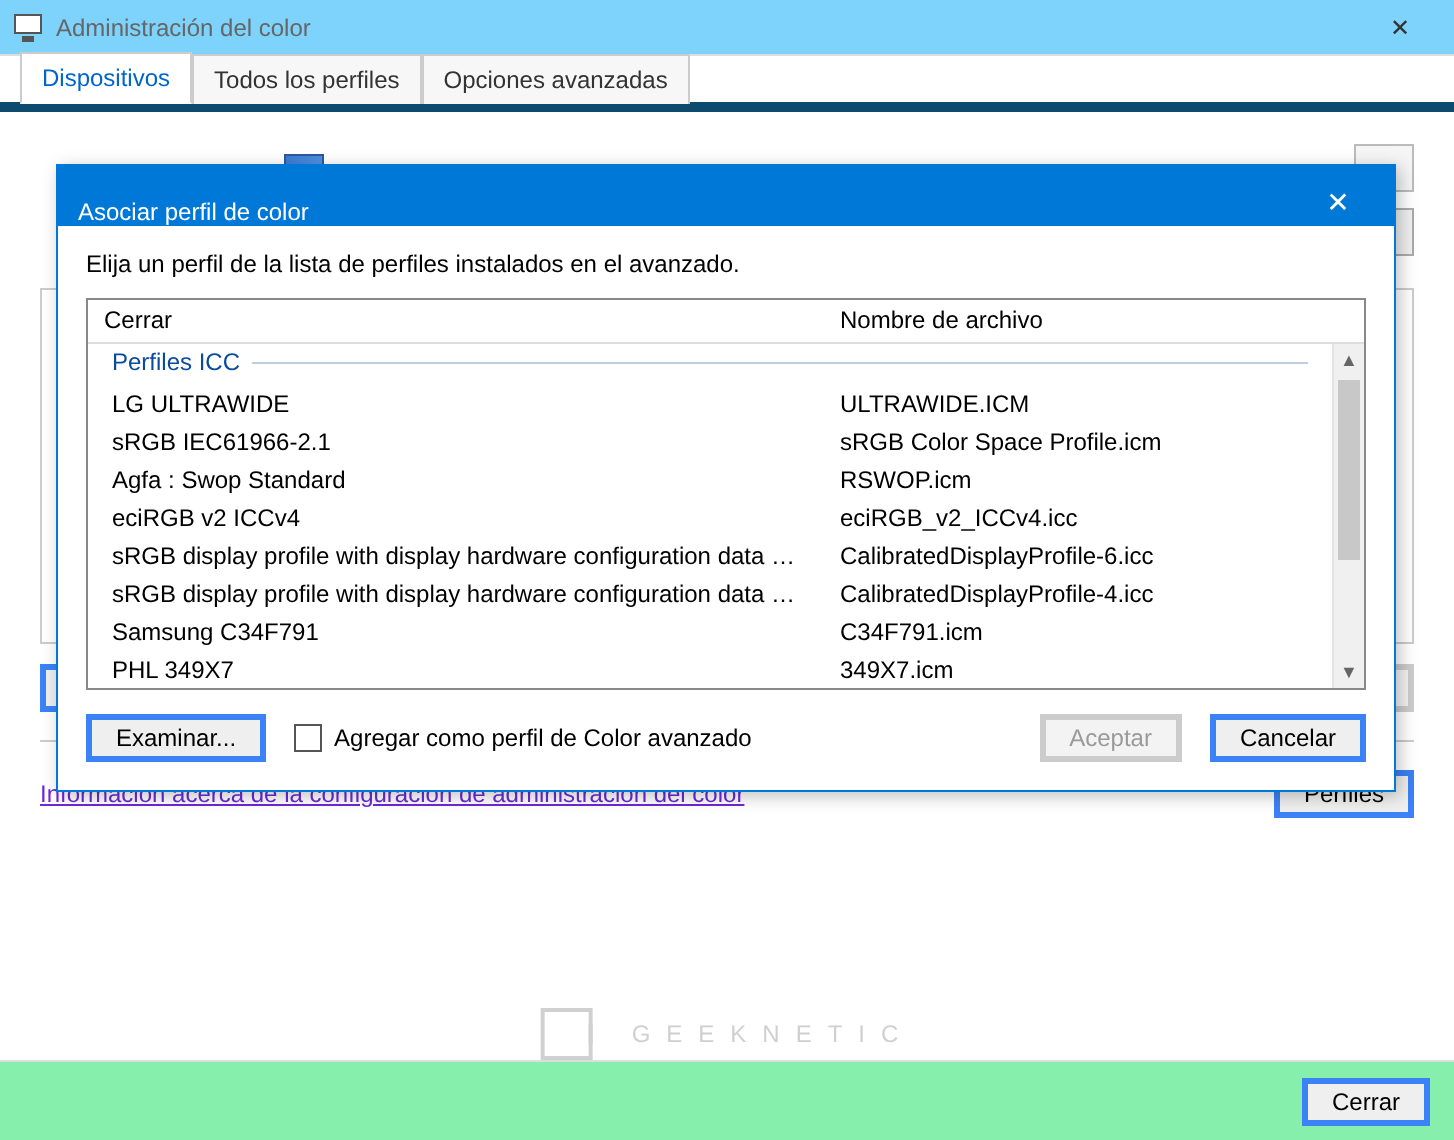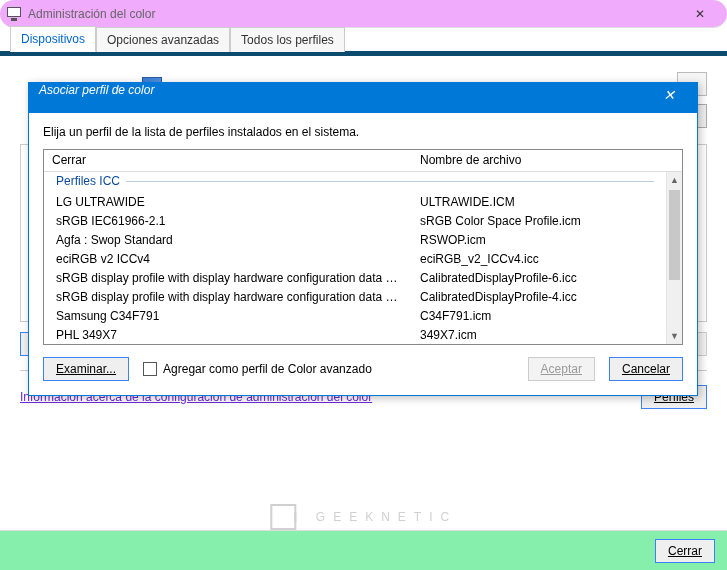--- a/index.html
+++ b/index.html
@@ -1,19 +1,19 @@
 <!DOCTYPE html>
 <html><head>
 <meta charset="utf-8">
 <style>
 * { box-sizing: border-box; margin: 0; padding: 0; font-family: "Segoe UI", Tahoma, sans-serif; font-size: 12px; }
 body { width: 727px; height: 570px; background: #fff; overflow: hidden; position: relative; }
 
 
-.main-titlebar { height: 28px; border-bottom: 1px solid #ddd; display: flex; align-items: center; padding: 0 6px; background: #f0abfc; border-radius: 14px; }
+.main-titlebar { height: 28px; border-bottom: 1px solid #ddd; display: flex; align-items: center; padding: 0 6px; background: #7dd3fc; }
 .main-titlebar .appicon { width: 16px; height: 16px; margin-right: 6px; position: relative; }
 .main-titlebar .appicon .mon { width: 14px; height: 10px; border: 1px solid #555; background: #fff; position: absolute; top: 1px; left: 1px; }
 .main-titlebar .appicon .stand { width: 6px; height: 3px; background: #555; position: absolute; bottom: 1px; left: 5px; }
 .main-titlebar .title { color: #666; }
 .main-titlebar .spacer { flex: 1; }
 .main-titlebar .winctl { width: 42px; height: 22px; display: flex; align-items: center; justify-content: center; color: #333; }
 .main-titlebar .winctl.close { color: #333; }
 
 
 .tabs { height: 28px; display: flex; align-items: flex-end; padding: 0 10px; border-bottom: 5px solid #0c4a6e; gap: 0; }
@@ -27,39 +27,39 @@
 .bg-monitor-icon { width: 24px; height: 20px; position: relative; margin-left: 120px;}
 .bg-monitor-icon .scr { width: 20px; height: 14px; background: linear-gradient(135deg,#3a7bd5,#5a9be5); position: absolute; top: 0; left: 2px; border:1px solid #2a5aa0;}
 .bg-monitor-icon .base { width: 8px; height: 4px; background: #888; position: absolute; bottom: 0; left: 8px; }
 .bg-dropdown { position: absolute; right: 20px; top: 16px; width: 30px; height: 24px; border: 1px solid #bbb; background: #f5f5f5; display: flex; align-items: center; justify-content: center; }
 .bg-dropdown::after { content: ""; border-left: 4px solid transparent; border-right: 4px solid transparent; border-top: 5px solid #555; }
 .bg-btn-right { position: absolute; right: 20px; top: 48px; width: 62px; height: 24px; border: 1px solid #aaa; background: #efefef; display: flex; align-items: center; justify-content: center; }
 
 .bg-box { height: 178px; border: 1px solid #ccc; margin-top: 42px; }
 
 .bg-actions { display: flex; align-items: center; gap: 10px; margin-top: 10px; }
-.btn { height: 24px; padding: 0 12px; border: 1px solid #3b82f6; background: #efefef; display: inline-flex; align-items: center; justify-content: center; cursor: pointer; text-decoration: underline; }
+.btn { height: 24px; padding: 0 12px; border: 3px solid #3b82f6; background: #efefef; display: inline-flex; align-items: center; justify-content: center; cursor: pointer; }
 .btn.disabled { color: #9a9a9a; border-color: #ccc; background: #f3f3f3; }
 .bg-actions .spacer { flex: 1; }
 
 .sep { height: 1px; background: #ccc; margin: 14px 0; }
 
 .link-row { display: flex; align-items: center; justify-content: space-between; margin-top: 4px;}
 .link-row a { color: #6d28d9; text-decoration: underline; }
 
 .footer { border-top: 1px solid #ddd; padding: 8px 12px; display: flex; justify-content: flex-end; position: absolute; bottom: 0; left: 0; right: 0; background: #86efac; height: 40px; align-items: center; }
 
 
 .watermark { position: absolute; bottom: 40px; left: 50%; transform: translateX(-50%); font-size: 22px; letter-spacing: 8px; color: #d0d0d0; font-weight: 300; display: flex; align-items: center; gap: 20px; pointer-events: none; }
 .watermark .glogo { width: 26px; height: 26px; border: 2px solid #d0d0d0; position: relative; }
 .watermark .glogo::after { content: ""; position: absolute; right: -2px; top: 50%; transform: translateY(-50%); width: 14px; height: 10px; border: 2px solid #d0d0d0; border-left: none; border-top: none; border-bottom: none;}
 
 
 .modal { position: absolute; left: 28px; top: 82px; width: 670px; background: #fff; border: 1px solid #0078d7; box-shadow: 2px 2px 8px rgba(0,0,0,0.25); }
-.modal-titlebar { background: #0078d7; color: #fff; height: 30px; display: flex; align-items: flex-start; padding: 0 10px; font-style: italic; }
+.modal-titlebar { background: #0078d7; color: #fff; height: 30px; display: flex; align-items: flex-end; padding: 0 10px; }
 .modal-titlebar .mtitle { flex: 1; font-size: 12px; }
 .modal-titlebar .mclose { width: 36px; height: 24px; display: flex; align-items: center; justify-content: center; color: #fff; font-size: 14px; }
 .modal-body { padding: 12px 14px 14px 14px; }
 .modal-instr { margin-bottom: 10px; color: #000; }
 
 .list-box { border: 1px solid #888; height: 196px; position: relative; background: #fff; }
 .list-header { display: flex; height: 22px; border-bottom: 1px solid #ddd; }
 .list-header .col { padding: 3px 8px; color: #000; }
 .col-name { width: 368px; }
 .col-file { flex: 1; }
@@ -88,22 +88,22 @@
       <span class="mon"></span>
       <span class="stand"></span>
     </span>
   <span class="title">Administración del color</span>
   <span class="spacer"></span>
   <span class="winctl close">✕</span>
 </div>
 
 <div class="tabs">
   <div class="tab active">Dispositivos</div>
+  <div class="tab">Todos los perfiles</div>
   <div class="tab">Opciones avanzadas</div>
-  <div class="tab">Todos los perfiles</div>
 </div>
 
 <div class="main-content">
   <div class="bg-row-top">
     <span class="bg-monitor-icon">
         <span class="scr"></span>
         <span class="base"></span>
       </span>
   </div>
   <div class="bg-dropdown"></div>
@@ -134,21 +134,21 @@
 <div class="footer">
   <span class="btn">Cerrar</span>
 </div>
 
 <div class="modal">
   <div class="modal-titlebar">
     <span class="mtitle">Asociar perfil de color</span>
     <span class="mclose">✕</span>
   </div>
   <div class="modal-body">
-    <div class="modal-instr">Elija un perfil de la lista de perfiles instalados en el sistema.</div>
+    <div class="modal-instr">Elija un perfil de la lista de perfiles instalados en el avanzado.</div>
 
     <div class="list-box">
       <div class="list-header">
         <div class="col col-name">Cerrar</div>
         <div class="col col-file">Nombre de archivo</div>
       </div>
       <div class="list-rows">
         <div class="section-label">
             <span>Perfiles ICC</span>
             <span class="line"></span>

